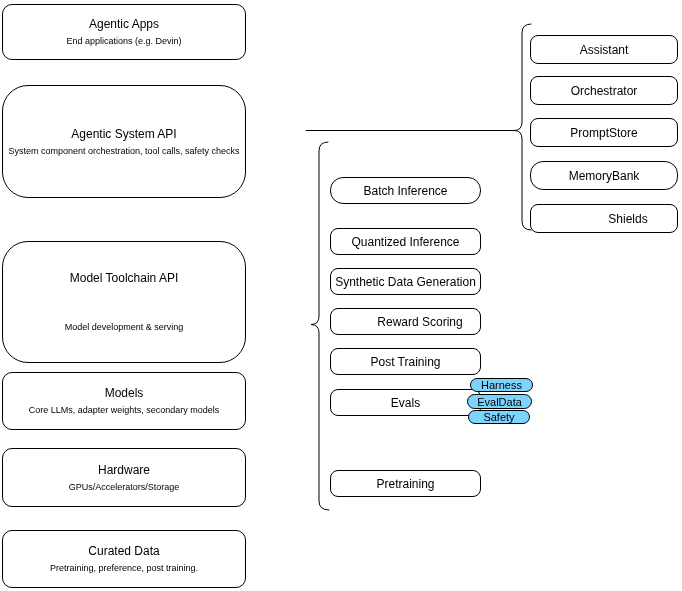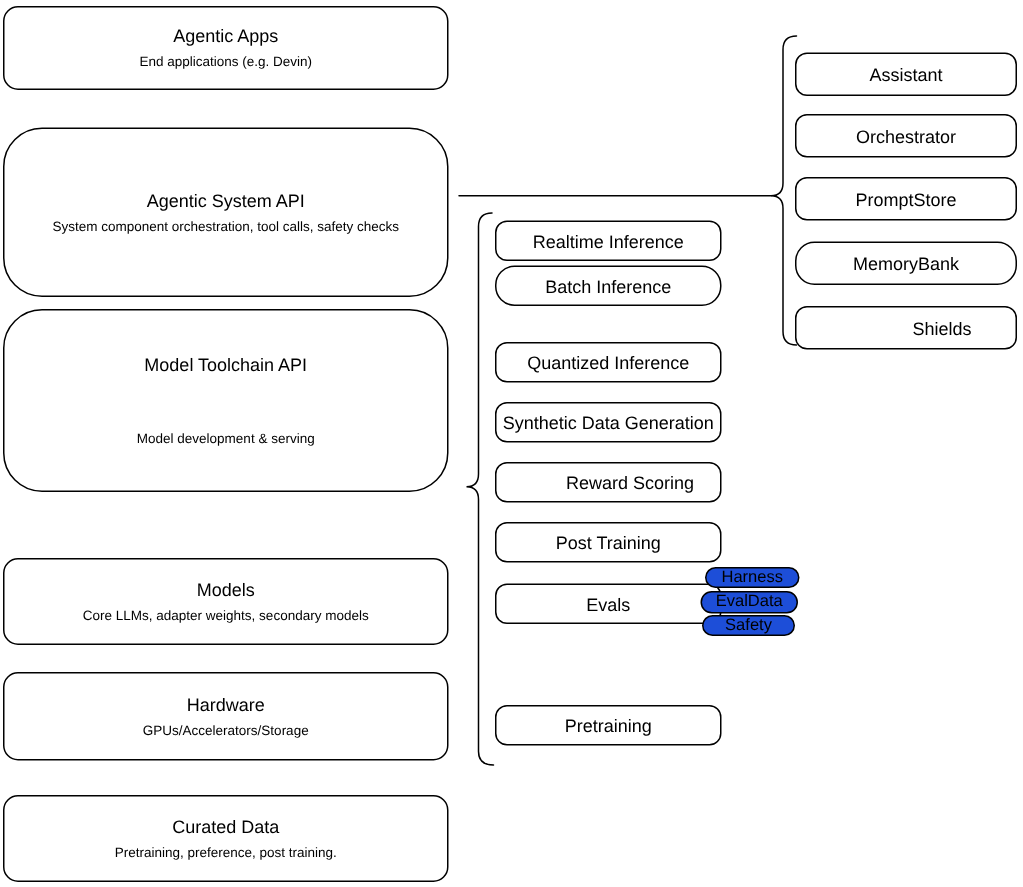--- a/index.html
+++ b/index.html
@@ -24,38 +24,39 @@
     position: absolute;
     border: 1px solid #000000;
     background: #ffffff;
     display: flex;
     flex-direction: column;
     align-items: center;
     justify-content: center;
     text-align: center;
     z-index: 2;
   }
-  .stack-box { left: 2px; width: 297px; border-radius: 10px; }
+  .stack-box { left: 2px; width: 244px; border-radius: 10px; }
   .stack-box.big { border-radius: 26px; }
   .title { font-size: 12px; line-height: 15px; }
   .subtitle { font-size: 9px; line-height: 12px; margin-top: 3px; }
   .mid-box {
     left: 330px; width: 151px; height: 27px;
     border-radius: 8px; font-size: 12px;
   }
   .right-box {
     left: 530px; width: 148px; height: 29px;
     border-radius: 8px; font-size: 12px;
   }
   .pill {
     position: absolute;
     border: 1px solid #000000;
-    background: #1d4ed8;
+    background: #7dd3fc;
     border-radius: 8px;
     display: flex;
+    align-items: center;
     justify-content: center;
     font-size: 11px;
     z-index: 3;
   }
 </style>
 </head>
 <body>
 
 <div class="canvas">
 
@@ -68,43 +69,40 @@
   <div class="node stack-box" style="top:4px; height:56px;">
     <div class="title">Agentic Apps</div>
     <div class="subtitle">End applications (e.g. Devin)</div>
   </div>
 
   <div class="node stack-box big" style="top:85px; height:113px;">
     <div class="title">Agentic System API</div>
     <div class="subtitle">System component orchestration, tool calls, safety checks</div>
   </div>
 
-  <div class="node stack-box big" style="top:206px; height:122px;gap:32px;">
+  <div class="node stack-box big" style="top:241px; height:122px;gap:32px;">
     <div class="title">Model Toolchain API</div>
     <div class="subtitle">Model development &amp; serving</div>
   </div>
 
   <div class="node stack-box" style="top:372px; height:58px;">
     <div class="title">Models</div>
     <div class="subtitle">Core LLMs, adapter weights, secondary models</div>
   </div>
 
   <div class="node stack-box" style="top:448px; height:59px;">
     <div class="title">Hardware</div>
     <div class="subtitle">GPUs/Accelerators/Storage</div>
   </div>
 
   <div class="node stack-box" style="top:530px; height:58px;">
     <div class="title">Curated Data</div>
     <div class="subtitle">Pretraining, preference, post training.</div>
   </div>
 
-  <div class="node mid-box" style="top:147px;">
-    <span>Realtime Inference</span>
-  </div>
   <div class="node mid-box" style="top:177px;border-radius:13px;">
     <span>Batch Inference</span>
   </div>
   <div class="node mid-box" style="top:228px;">
     <span>Quantized Inference</span>
   </div>
   <div class="node mid-box" style="top:268px;">
     <span>Synthetic Data Generation</span>
   </div>
   <div class="node mid-box" style="top:308px;padding-left:29px;">

